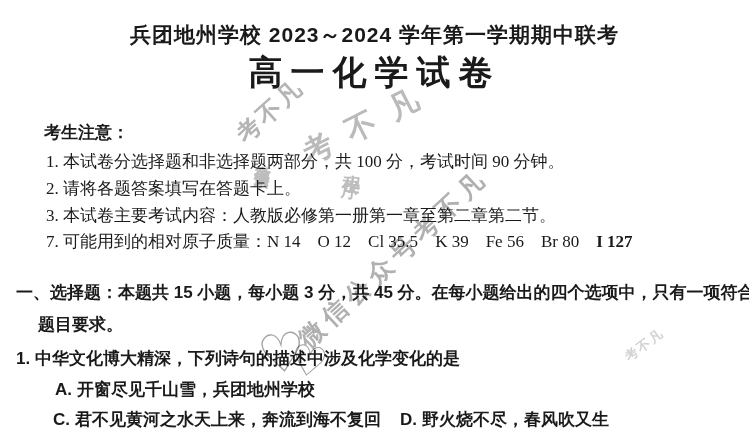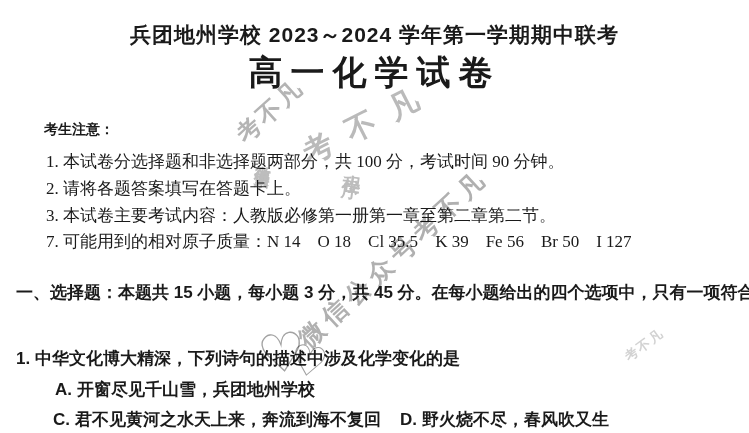--- a/index.html
+++ b/index.html
@@ -9,25 +9,25 @@
   }
   .abs{position:absolute;white-space:nowrap;}
 
   
   .title1{left:0;width:749px;text-align:center;top:21px;
     font-family:"Liberation Sans",sans-serif;font-weight:900;font-size:21px;letter-spacing:1px;}
   .title2{left:0;width:749px;text-align:center;top:50px;
     font-family:"Liberation Sans",sans-serif;font-weight:900;font-size:34px;letter-spacing:8px;}
 
   
-  .notice-h{left:44px;top:121px;font-size:14px;font-weight:700;}
+  .notice-h{left:44px;top:121px;font-size:17px;font-weight:700;}
   .note{left:46px;font-size:17px;}
   .n1{top:150px}.n2{top:177px}.n3{top:204px}.n4{top:230px}
   .mass{margin-right:17px;}
-  .mass:last-child{margin-right:8px;}
+  .mass:last-child{margin-right:8px;font-weight:bold;}
 
   
   .hei{font-family:"Liberation Sans",sans-serif;font-weight:700;font-size:17px;}
   .sec1{left:16px;top:281px;}
   .sec2{left:38px;top:313px;}
   .q1{left:16px;top:347px;}
   .oa{left:55px;top:378px;}
   .ob{left:403px;top:378px;}
   .oc{left:53px;top:408px;}
   .od{left:400px;top:408px;text-align:center;}
@@ -59,24 +59,25 @@
 <div class="page">
 
   <div class="abs title1">兵团地州学校 2023～2024 学年第一学期期中联考</div>
   <div class="abs title2">高一化学试卷</div>
 
   <div class="abs notice-h">考生注意：</div>
   <div class="abs note n1">1. 本试卷分选择题和非选择题两部分，共 100 分，考试时间 90 分钟。</div>
   <div class="abs note n2">2. 请将各题答案填写在答题卡上。</div>
   <div class="abs note n3">3. 本试卷主要考试内容：人教版必修第一册第一章至第二章第二节。</div>
   <div class="abs note n4">
-    <span>7. 可能用到的相对原子质量：</span><span class="mass">N 14</span><span class="mass">O 18</span><span class="mass">Cl 35.5</span><span class="mass">K 39</span><span class="mass">Fe 56</span><span class="mass">Br 50</span><span class="mass">I 127</span>
+    <span>7. 可能用到的相对原子质量：</span><span class="mass">N 14</span><span class="mass">O 12</span><span class="mass">Cl 35.5</span><span class="mass">K 39</span><span class="mass">Fe 56</span><span class="mass">Br 80</span><span class="mass">I 127</span>
   </div>
 
   <div class="abs hei sec1">一、选择题：本题共 15 小题，每小题 3 分，共 45 分。在每小题给出的四个选项中，只有一项符合</div>
+  <div class="abs hei sec2">题目要求。</div>
 
   <div class="abs hei q1">1. 中华文化博大精深，下列诗句的描述中涉及化学变化的是</div>
   <div class="abs hei oa">
     <span class="opt-label">A.</span><span>开窗尽见千山雪，兵团地州学校</span>
   </div>
   <div class="abs hei oc">
     <span class="opt-label">C.</span><span>君不见黄河之水天上来，奔流到海不复回</span>
   </div>
   <div class="abs hei od">
     <span class="opt-label">D.</span><span>野火烧不尽，春风吹又生</span>

